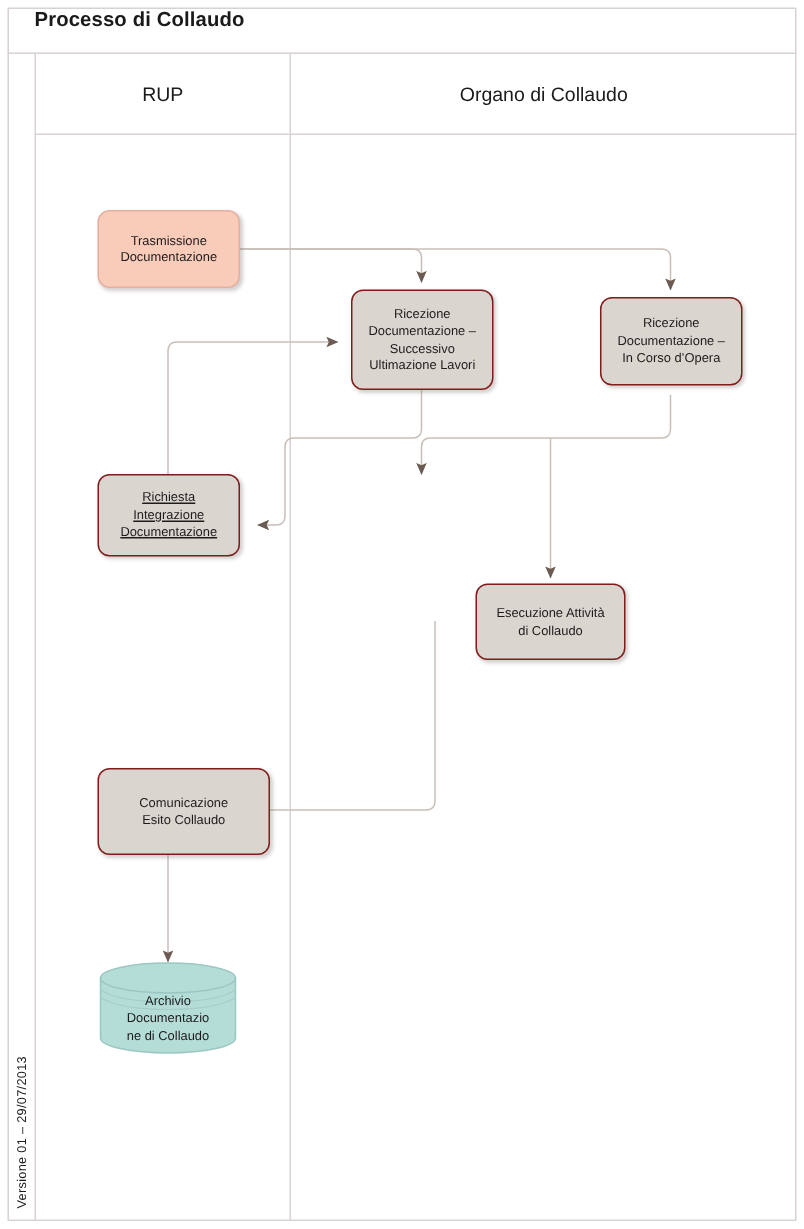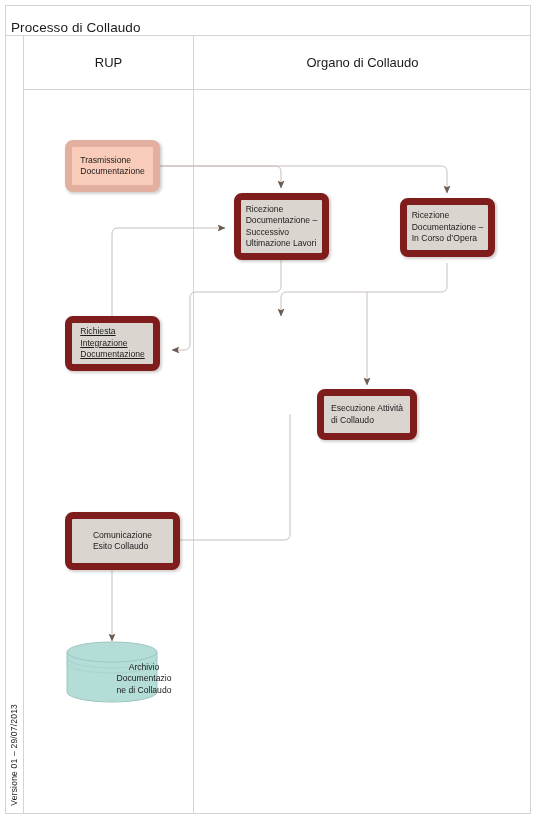--- a/index.html
+++ b/index.html
@@ -34,22 +34,23 @@
   
   .title-band {
     position: absolute;
     left: 5px;
     top: 5px;
     width: 526px;
     height: 31px;
     box-sizing: border-box;
     border-bottom: 1px solid #d9d2d2;
     display: flex;
-    align-items: flex-end;
-    padding-left: 6px;
+    align-items: flex-start;
+    padding-left: 18px;
+    font-weight: bold;
   }
   .title-text {
     font-size: 13.5px;
     color: #1a1a1a;
     letter-spacing: 0.1px;
   }
 
   
   .version-strip {
     position: absolute;
@@ -109,26 +110,26 @@
   }
 
   
   .node {
     position: absolute;
     box-sizing: border-box;
     border-radius: 8px;
     display: flex;
     align-items: center;
     justify-content: center;
-    text-align: left;
+    text-align: center;
     font-size: 8.6px;
     line-height: 1.32;
     color: #1c1c1c;
     padding: 2px 4px;
-    border: 7px solid #7f1d1d;
+    border: 1px solid #7f1d1d;
     box-shadow: 1.5px 1.5px 2.5px rgba(120,110,105,0.32);
   }
   .node.task    { background: #dbd5d0; }
   .node.start   { background: #f9cbb9; border-color: #e3b0a0; }
 
   
   .cylinder {
     position: absolute;
     width: 92px;
     height: 62px;
@@ -140,21 +141,20 @@
     top: 14px;
     width: 92px;
     height: 48px;
     display: flex;
     align-items: center;
     justify-content: center;
     text-align: center;
     font-size: 8.6px;
     line-height: 1.32;
     color: #1c1c1c;
-    padding-left: 32px;
   }
 </style>
 </head>
 <body>
 
 <div id="diagram">
 
   <div class="frame"></div>
 
   <div class="title-band">

